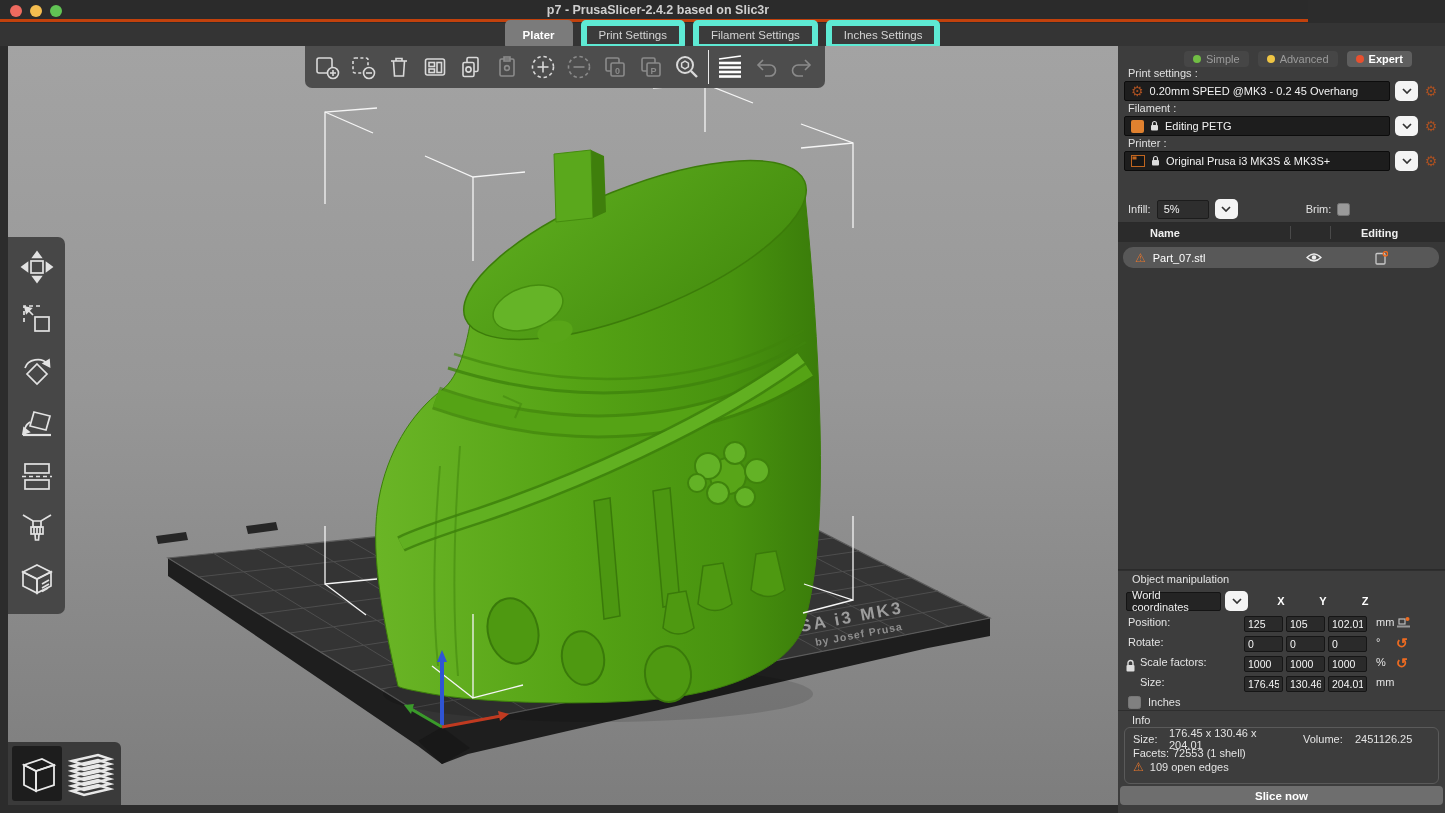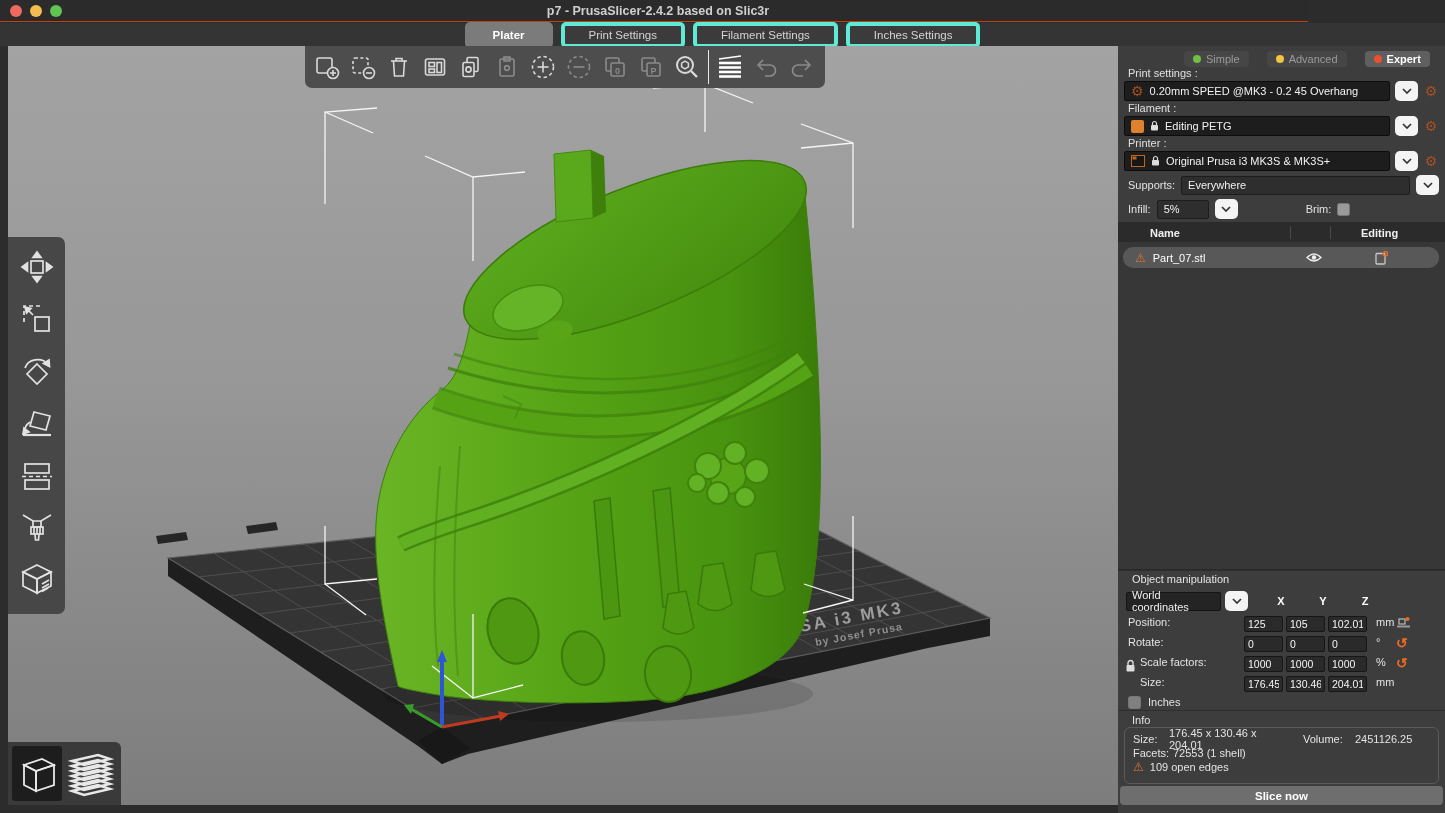--- a/index.html
+++ b/index.html
@@ -2,32 +2,32 @@
 <html><head>
 <meta charset="utf-8">
 <style>
   * { margin:0; padding:0; box-sizing:border-box; }
   html,body { width:1445px; height:813px; overflow:hidden; background:#2c2c2c;
     font-family:"Liberation Sans", sans-serif; -webkit-font-smoothing:antialiased; }
   .window { position:absolute; inset:0; }
 
   
   .titlebar { position:absolute; left:0; top:0; width:1308px; height:22px;
-    background:#2b2b2b; border-bottom:1px solid #c2410c;
+    background:#2b2b2b; border-bottom:3px solid #c2410c;
     display:flex; align-items:center;padding-left:8px; }
   .tl-dots { position:absolute; left:10px; top:5px; display:flex; gap:8px; }
   .tl-dot { width:12px; height:12px; border-radius:50%; }
   .tl-red{ background:#ee6a5f; } .tl-yellow{ background:#f5bd4f; } .tl-green{ background:#61c354; }
   .title-text { width:100%; text-align:center; font-size:12.5px; font-weight:bold; color:#cfcfcf; }
 
   
   .tabbar { position:absolute; left:0; top:23px; width:1445px; height:23px;
     background:#343434; display:flex; justify-content:center; align-items:center; gap:8px; }
-  .tab { font-size:11.5px; color:#d4d4d4; padding:3px 24px; border-radius:5px;
-    background:#3b3b3b; border:4px solid #5eead4; cursor:default; }
+  .tab { font-size:11.5px; color:#d4d4d4; padding:3px 12px; border-radius:5px;
+    background:#3b3b3b; border:6px solid #5eead4; cursor:default; }
   .tab.active { background:#7b7b7b; border-color:#7b7b7b; color:#fff; font-weight:bold; }
 
   
   .main { position:absolute; left:0; top:46px; right:0; bottom:0; background:#2c2c2c; }
   .viewport { position:absolute; left:8px; top:0; width:1110px; height:759px;
     background:linear-gradient(180deg,#a3a3a3 0%, #979797 45%, #7d7d7d 100%); overflow:hidden; }
   .scene { position:absolute; inset:0; }
 
   
   .toolbar-top { position:absolute; left:297px; top:0; width:520px; height:42px;
@@ -48,21 +48,21 @@
 
   
   .switcher { position:absolute; left:0; top:696px; width:113px; height:63px;
     background:#3a3a3a; border-radius:0 6px 0 0; display:flex; align-items:center; gap:4px; padding:4px; }
   .swbtn { width:50px; height:55px; display:flex; align-items:center; justify-content:center; border-radius:3px; }
   .swbtn.active { background:#1d1d1d; }
   .swbtn svg { stroke:#e8e8e8; fill:none; stroke-width:1.8; }
 
   
   .sidebar { position:absolute; left:1118px; top:0; width:327px; height:767px; background:#3d3d3d; font-size:11px; color:#e3e3e3; }
-  .modes { position:absolute; top:5px; left:66px; display:flex; gap:18px; }
+  .modes { position:absolute; top:5px; left:66px; display:flex; gap:9px; }
   .mode { display:flex; align-items:center; gap:5px; padding:2px 9px; border-radius:4px;
     background:#464646; color:#9b9b9b; font-size:11px; }
   .mode .dot { width:8px; height:8px; border-radius:50%; }
   .mode.active { background:#5f5f5f; color:#ffffff; font-weight:bold; }
   .side-label { position:absolute; left:10px; font-size:11px; color:#e0e0e0; }
   .combo-row { position:absolute; left:6px; width:315px; height:20px; display:flex; align-items:center; gap:5px; }
   .combo-field { flex:1; height:20px; background:#1d1d1d; border:1px solid #0c0c0c; border-radius:2px;
     display:flex; align-items:center; gap:6px; padding:0 6px; color:#f2f2f2; font-size:11px; white-space:nowrap; overflow:hidden; }
   .dd-btn { width:23px; height:20px; background:#f4f4f4; border-radius:5px;
     display:flex; align-items:center; justify-content:center; flex:0 0 auto; }
@@ -525,29 +525,20 @@
           <span>Original Prusa i3 MK3S &amp; MK3S+</span>
         </div>
         <div class="dd-btn">
             <svg width="10" height="6" viewBox="0 0 10 6">
               <path d="M1 1 L5 5 L9 1" stroke="#333" stroke-width="1.7" fill="none"></path>
             </svg>
           </div>
         <div class="gear-btn"><span class="gear-glyph">⚙</span></div>
       </div>
 
-      <div class="opt-row" style="top:129px">
-        <span>Supports:</span>
-        <div class="flat-field" style="flex:1">Everywhere</div>
-        <div class="dd-btn">
-            <svg width="10" height="6" viewBox="0 0 10 6">
-              <path d="M1 1 L5 5 L9 1" stroke="#333" stroke-width="1.7" fill="none"></path>
-            </svg>
-          </div>
-      </div>
 
       <div class="opt-row" style="top:153px">
         <span>Infill:</span>
         <div class="flat-field" style="width:52px">5%</div>
         <div class="dd-btn">
             <svg width="10" height="6" viewBox="0 0 10 6">
               <path d="M1 1 L5 5 L9 1" stroke="#333" stroke-width="1.7" fill="none"></path>
             </svg>
           </div>
         <span style="margin-left:62px">Brim:</span>

